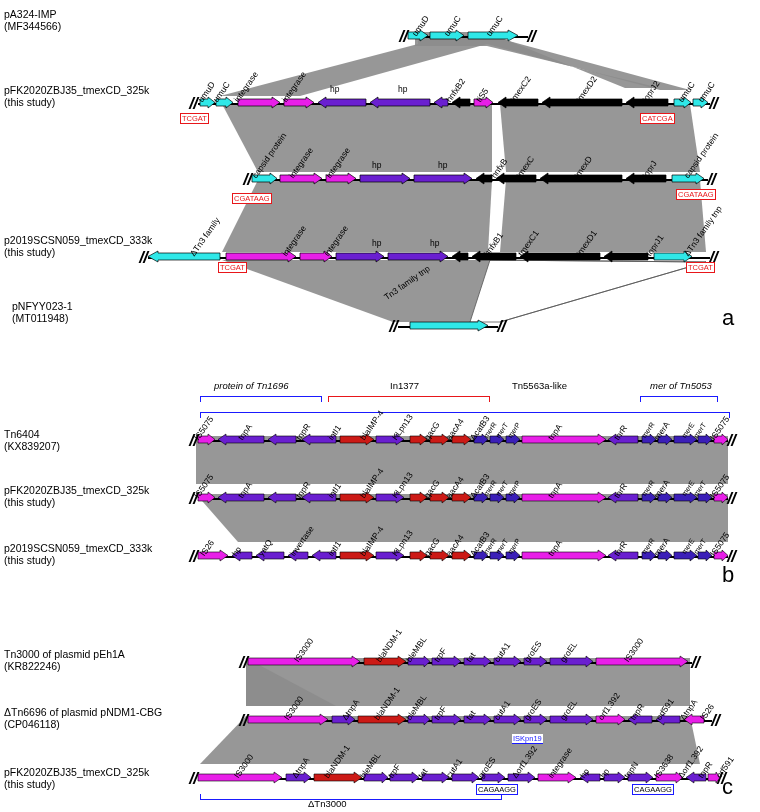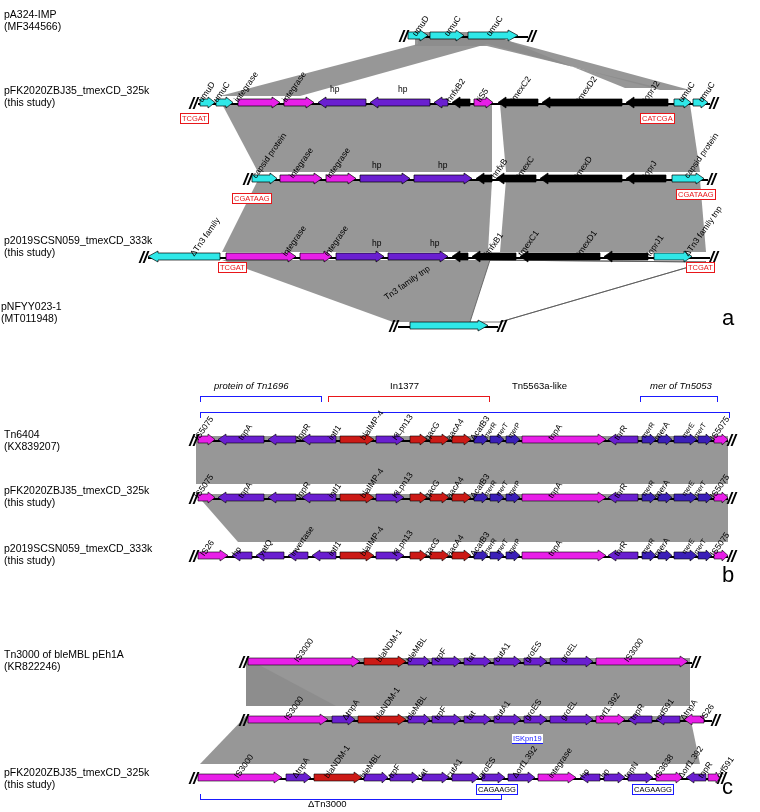--- a/index.html
+++ b/index.html
@@ -146,21 +146,21 @@
   <div class="gene-label" style="left:372px;top:238px;">hp</div>
   <div class="gene-label" style="left:430px;top:238px;">hp</div>
   <div class="gene-label rot" style="left:490px;top:248px;">hnfxB1</div>
   <div class="gene-label rot" style="left:524px;top:248px;">tmexC1</div>
   <div class="gene-label rot" style="left:582px;top:248px;">tmexD1</div>
   <div class="gene-label rot" style="left:652px;top:248px;">toprJ1</div>
   <div class="gene-label rot" style="left:690px;top:248px;">ΔTn3 family tnp</div>
   <div class="redbox" style="left:218px;top:262px;">TCGAT</div>
   <div class="redbox" style="left:686px;top:262px;">TCGAT</div>
 
-  <div class="rowlabel" style="left:1px;top:300px;"><span>pNFYY023-1</span><br><span>(MT011948)</span></div>
+  <div class="rowlabel" style="left:12px;top:300px;"><span>pNFYY023-1</span><br><span>(MT011948)</span></div>
   <div class="axis" style="left:398px;top:326px;width:100px;"></div>
   <div class="brk" style="left:390px;top:320px;"></div>
   <div class="brk" style="left:498px;top:320px;"></div>
   <svg style="position:absolute;left:398px;top:320px;" width="102" height="14">
     <polygon points="12,2 80,2 80,0 90,5.5 80,11 80,9 12,9" fill="#2fe8e8" stroke="#000" stroke-width="0.7"></polygon>
   </svg>
   <div class="gene-label" style="left:388px;top:292px;transform:rotate(-35deg);transform-origin:left bottom;">Tn3 family tnp</div>
 </div>
 
 <div class="panel" style="left:0;top:372px;width:760px;height:220px;">
@@ -322,21 +322,21 @@
 <div class="panel" style="left:0;top:612px;width:760px;height:200px;">
   <div class="panel-letter" style="left:722px;top:162px;">c</div>
 
   <svg style="position:absolute;left:0;top:0;width:760px;height:200px;">
     <polygon points="246,46 690,46 690,94 336,94 246,94" fill="#8c8c8c" opacity="0.9"></polygon>
     <polygon points="246,46 336,94 246,94" fill="#8c8c8c" opacity="0.9"></polygon>
     <polygon points="246,104 690,104 700,152 200,152" fill="#8c8c8c" opacity="0.9"></polygon>
     <polygon points="560,94 690,94 700,152 560,152" fill="#8c8c8c" opacity="0.0"></polygon>
   </svg>
 
-  <div class="rowlabel" style="left:4px;top:36px;"><span>Tn3000 of bleMBL pEh1A</span><br><span>(KR822246)</span></div>
+  <div class="rowlabel" style="left:4px;top:36px;"><span>Tn3000 of plasmid pEh1A</span><br><span>(KR822246)</span></div>
   <div class="axis" style="left:248px;top:50px;width:444px;"></div>
   <div class="brk" style="left:240px;top:44px;"></div>
   <div class="brk" style="left:692px;top:44px;"></div>
   <svg style="position:absolute;left:248px;top:44px;" width="446" height="14">
     <polygon points="0,2 104,2 104,0 112,5.5 104,11 104,9 0,9" fill="#e81fe8" stroke="#000" stroke-width="0.6"></polygon>
     <polygon points="116,2 150,2 150,0 158,5.5 150,11 150,9 116,9" fill="#cc1a16" stroke="#000" stroke-width="0.6"></polygon>
     <polygon points="160,2 176,2 176,0 182,5.5 176,11 176,9 160,9" fill="#6a1fd0" stroke="#000" stroke-width="0.6"></polygon>
     <polygon points="184,2 206,2 206,0 213,5.5 206,11 206,9 184,9" fill="#6a1fd0" stroke="#000" stroke-width="0.6"></polygon>
     <polygon points="216,2 236,2 236,0 243,5.5 236,11 236,9 216,9" fill="#6a1fd0" stroke="#000" stroke-width="0.6"></polygon>
     <polygon points="246,2 266,2 266,0 273,5.5 266,11 266,9 246,9" fill="#6a1fd0" stroke="#000" stroke-width="0.6"></polygon>
@@ -347,20 +347,21 @@
   <div class="gene-label rot" style="left:300px;top:42px;">IS3000</div>
   <div class="gene-label rot" style="left:382px;top:42px;">blaNDM-1</div>
   <div class="gene-label rot" style="left:412px;top:42px;">bleMBL</div>
   <div class="gene-label rot" style="left:440px;top:42px;">trpF</div>
   <div class="gene-label rot" style="left:472px;top:42px;">tat</div>
   <div class="gene-label rot" style="left:500px;top:42px;">cutA1</div>
   <div class="gene-label rot" style="left:530px;top:42px;">groES</div>
   <div class="gene-label rot" style="left:566px;top:42px;">groEL</div>
   <div class="gene-label rot" style="left:630px;top:42px;">IS3000</div>
 
+  <div class="rowlabel" style="left:4px;top:94px;"><span>ΔTn6696 of plasmid pNDM1-CBG</span><br><span>(CP046118)</span></div>
   <div class="axis" style="left:248px;top:108px;width:464px;"></div>
   <div class="brk" style="left:240px;top:102px;"></div>
   <div class="brk" style="left:712px;top:102px;"></div>
   <svg style="position:absolute;left:248px;top:102px;" width="466" height="14">
     <polygon points="0,2 72,2 72,0 80,5.5 72,11 72,9 0,9" fill="#e81fe8" stroke="#000" stroke-width="0.6"></polygon>
     <polygon points="84,2 100,2 100,0 107,5.5 100,11 100,9 84,9" fill="#6a1fd0" stroke="#000" stroke-width="0.6"></polygon>
     <polygon points="110,2 150,2 150,0 158,5.5 150,11 150,9 110,9" fill="#cc1a16" stroke="#000" stroke-width="0.6"></polygon>
     <polygon points="160,2 176,2 176,0 182,5.5 176,11 176,9 160,9" fill="#6a1fd0" stroke="#000" stroke-width="0.6"></polygon>
     <polygon points="184,2 206,2 206,0 213,5.5 206,11 206,9 184,9" fill="#6a1fd0" stroke="#000" stroke-width="0.6"></polygon>
     <polygon points="216,2 236,2 236,0 243,5.5 236,11 236,9 216,9" fill="#6a1fd0" stroke="#000" stroke-width="0.6"></polygon>

